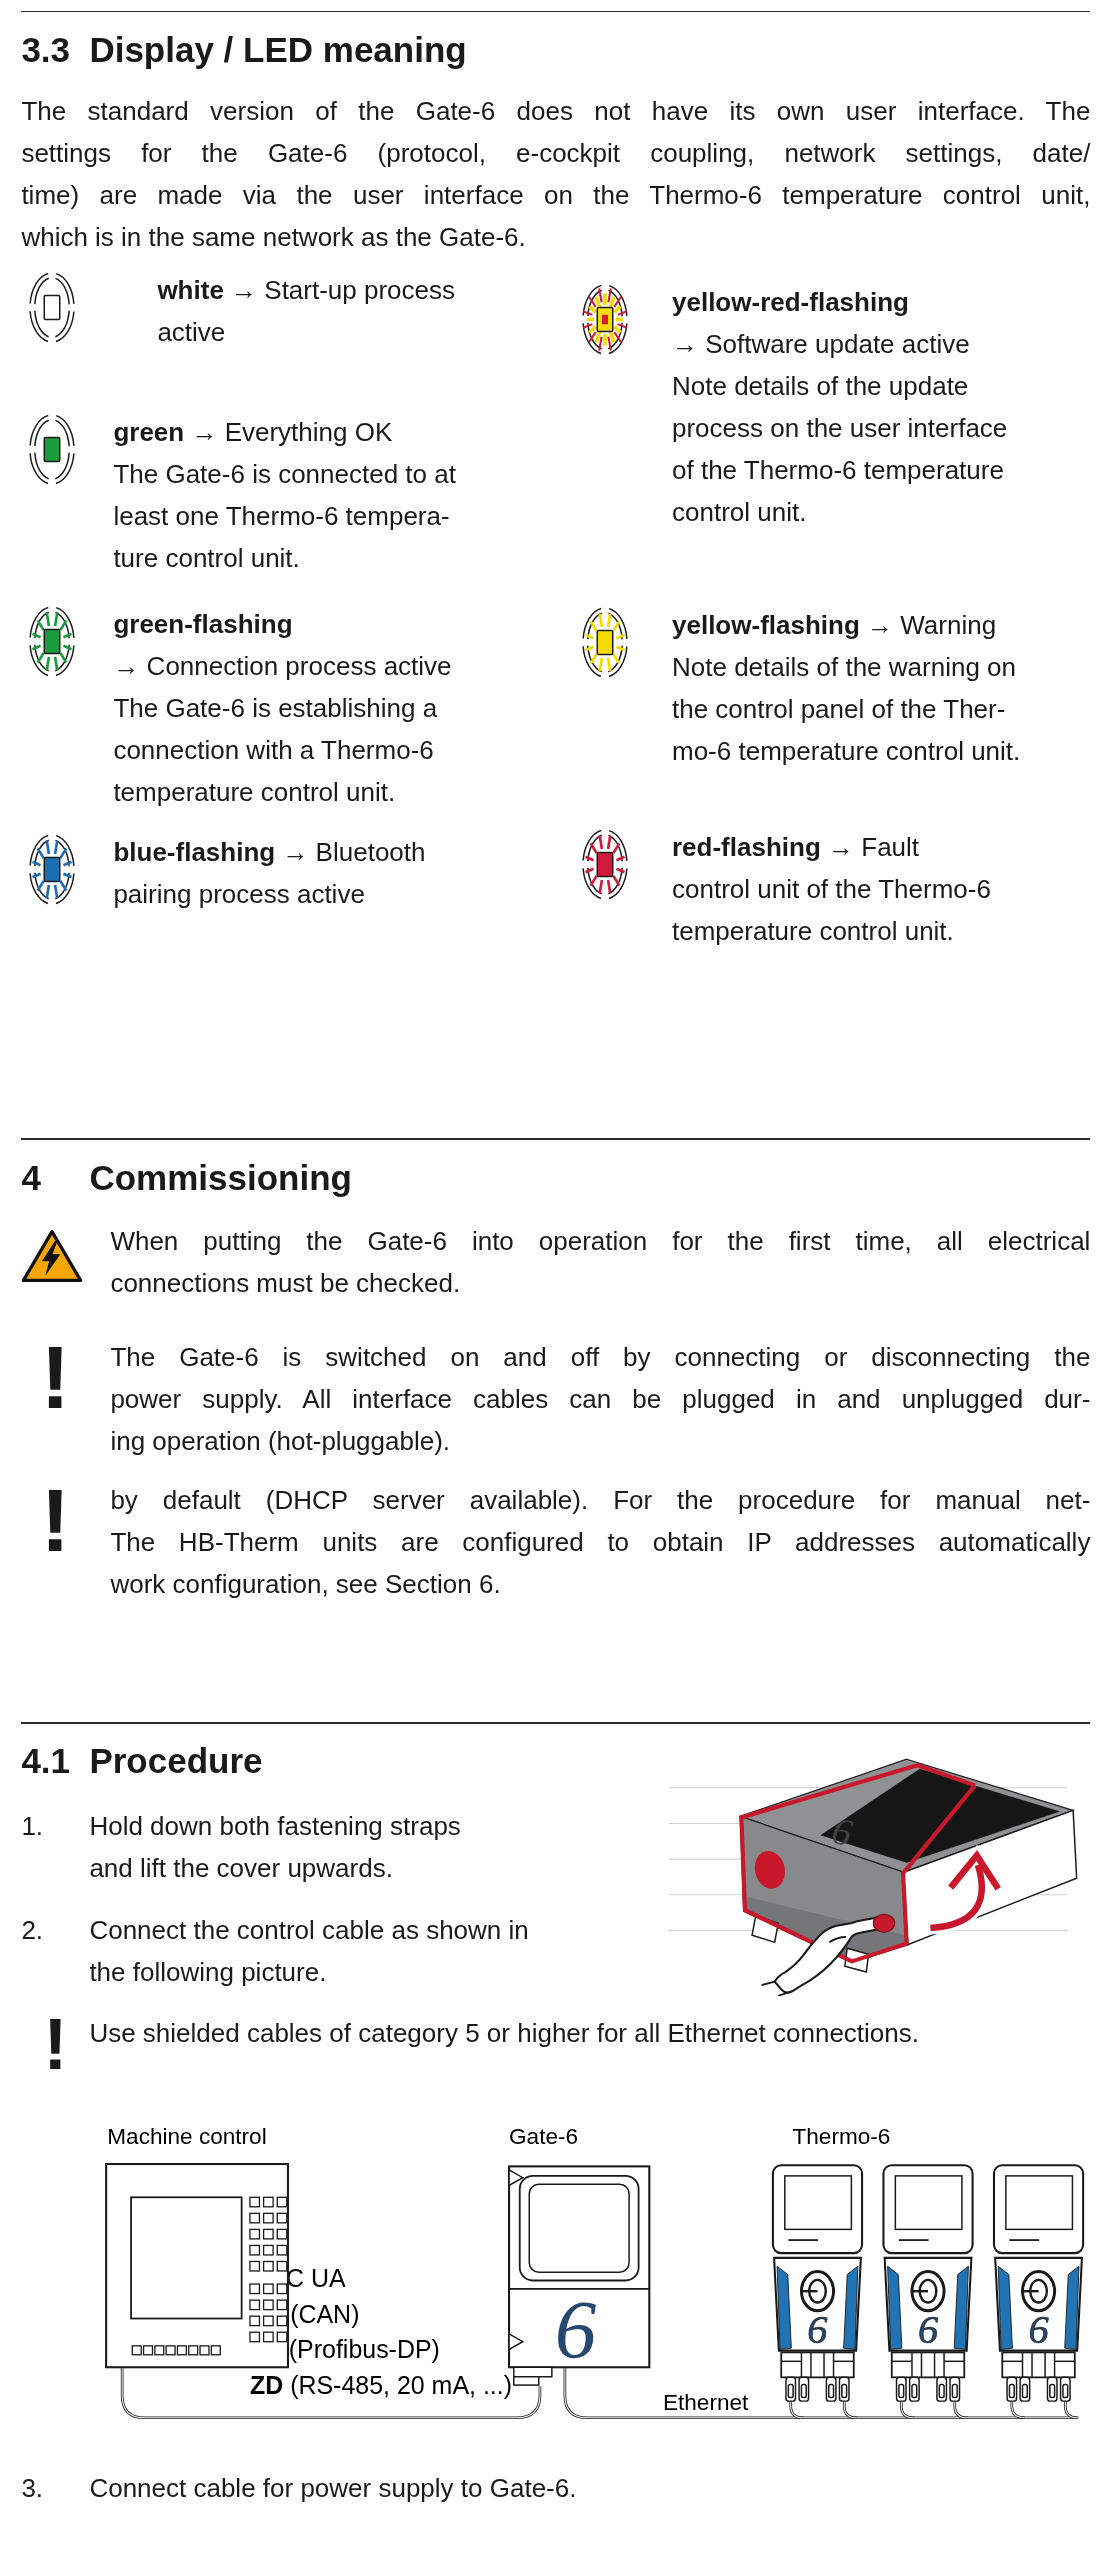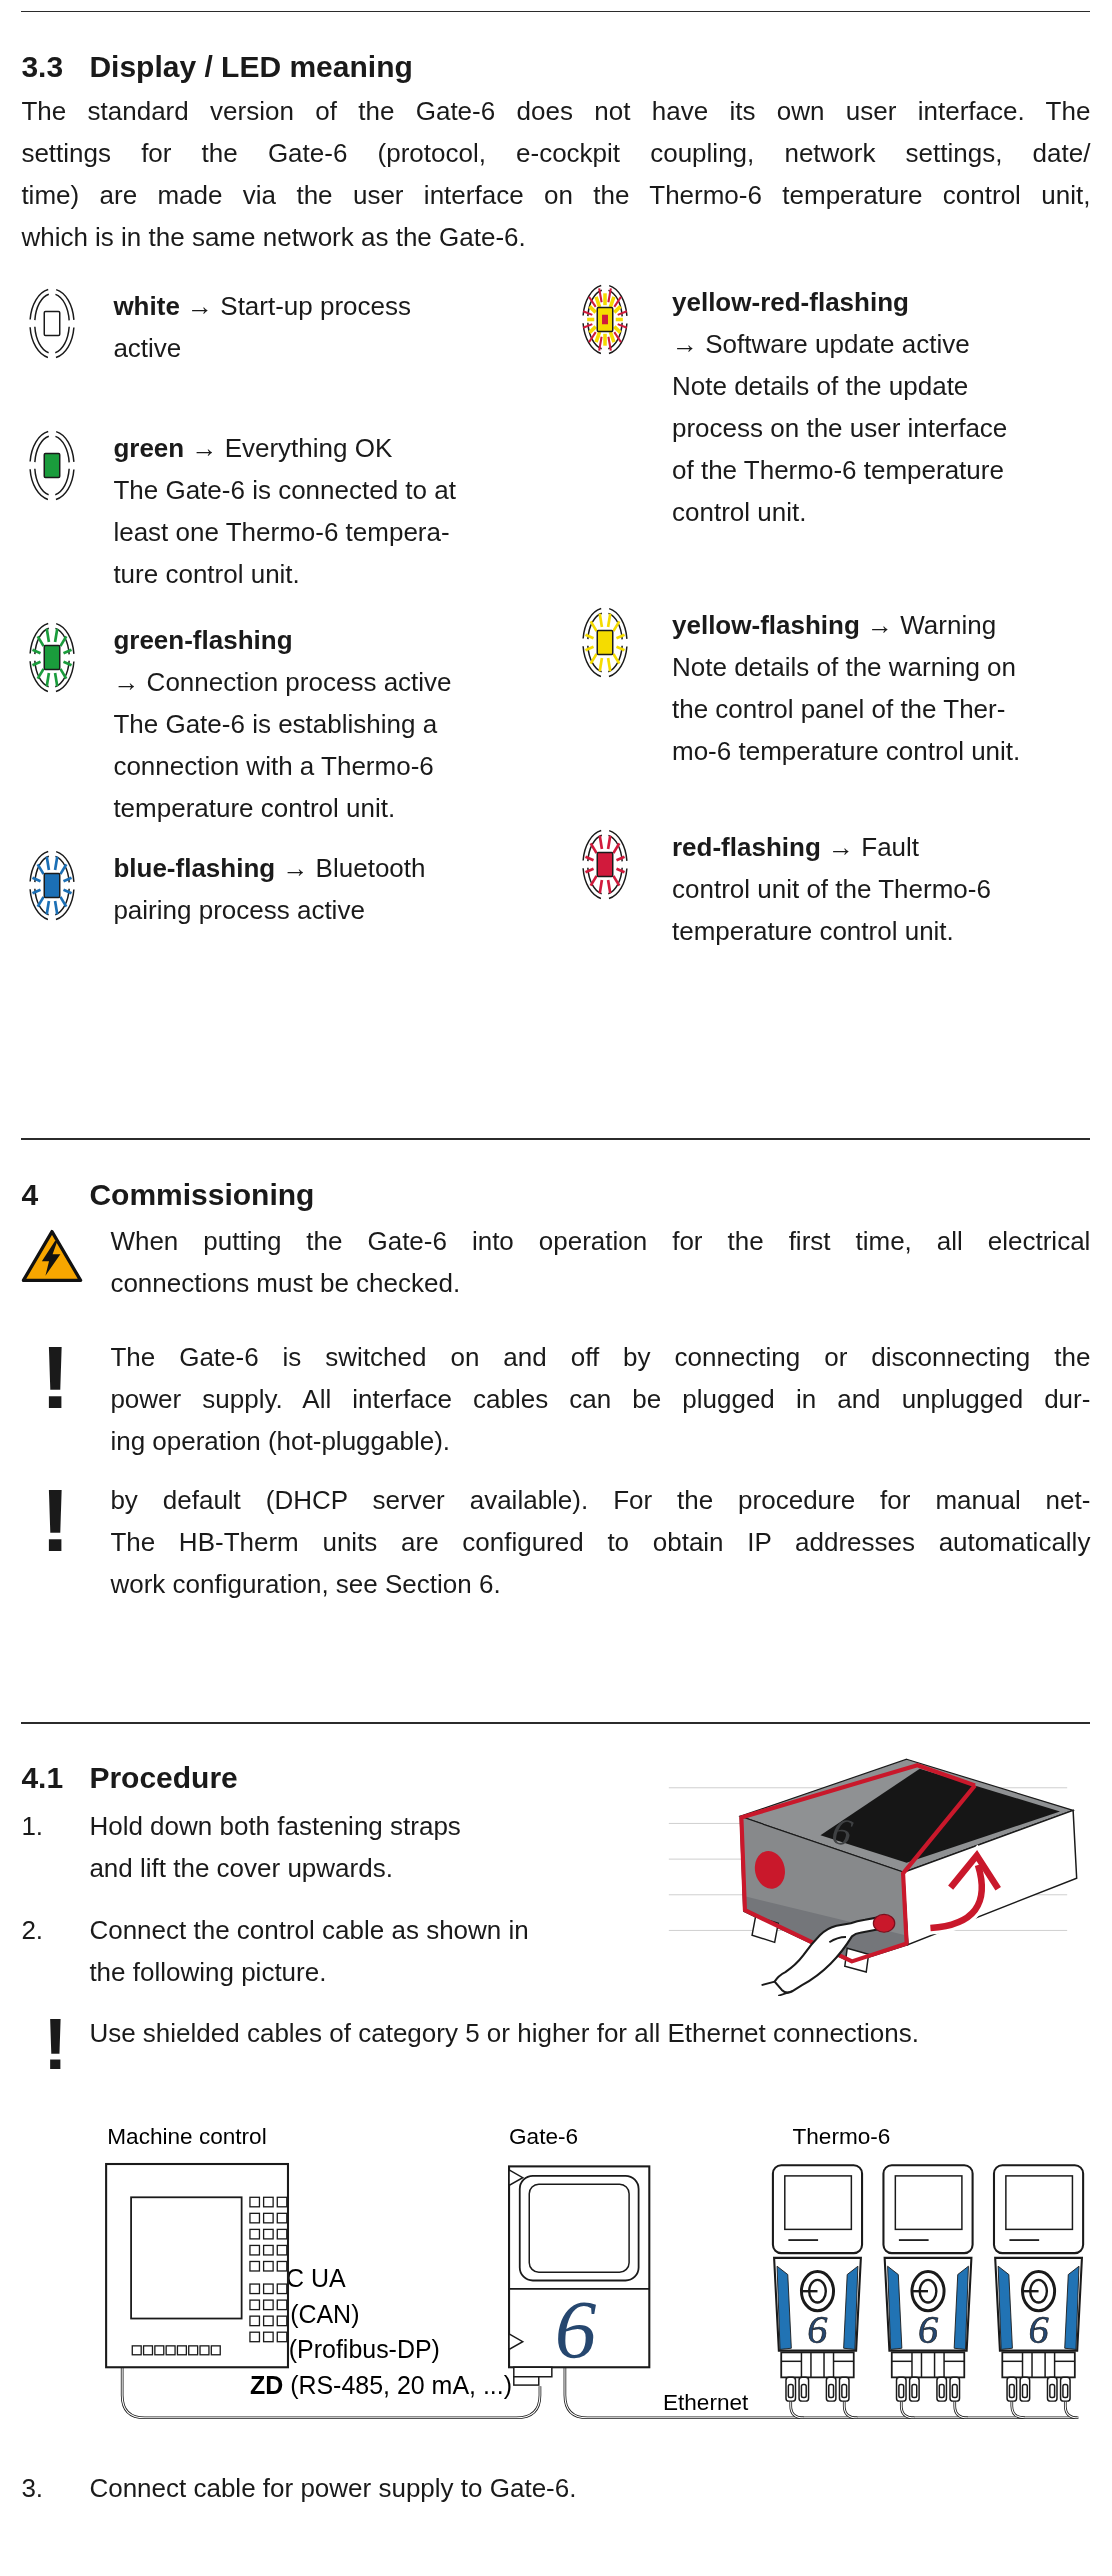--- a/index.html
+++ b/index.html
@@ -2,21 +2,21 @@
 <html style="font-size:9.5px"><head>
 <meta charset="utf-8">
 <style>
   html,body{margin:0;padding:0;background:#ffffff;}
   #page{
     position:relative;width:1112px;height:2576px;background:#ffffff;
     font-family:"Liberation Sans","DejaVu Sans",sans-serif;color:#1a1a1a;overflow:hidden;
   }
   .abs{position:absolute;}
   .rule{position:absolute;left:21.4px;width:1069px;height:1.8px;background:#2b2b2b;}
-  .h-block{position:absolute;left:21.4px;display:flex;font-weight:bold;font-size:30px;line-height:33px;margin-top:17px;}
+  .h-block{position:absolute;left:21.4px;display:flex;font-weight:bold;font-size:35px;line-height:33px;}
   .h-block .num{width:68px;flex:0 0 68px;}
   .body-line{font-size:26px;line-height:42px;white-space:normal;}
   .jline{text-align:justify;text-align-last:justify;}
   .lastline{text-align:left;}
   #intro{position:absolute;left:21.4px;top:90px;width:1069px;}
   
   .led-col{position:absolute;top:269px;}
   #led-left{left:21.4px;width:535px;}
   #led-right{left:580px;width:511px;}
   .led-row{display:flex;align-items:flex-start;}
@@ -53,21 +53,21 @@
   </div>
 
   <div id="intro">
     <div class="body-line jline">The standard version of the Gate-6 does not have its own user interface. The</div>
     <div class="body-line jline">settings for the Gate-6 (protocol, e-cockpit coupling, network settings, date/</div>
     <div class="body-line jline">time) are made via the user interface on the Thermo-6 temperature control unit,</div>
     <div class="body-line lastline">which is in the same network as the Gate-6.</div>
   </div>
 
   <div id="led-left" class="led-col">
-      <div class="led-row" style="margin-top: 16px;">
+      <div class="led-row" style="margin-top: 0px; gap: 44px;">
         <div class="led-iconbox">
           <svg class="led" viewBox="0 0 84 126">
     <ellipse cx="42" cy="63" rx="37" ry="58" fill="none" stroke="#1a1a1a" stroke-width="2.5" pathLength="100" stroke-dasharray="20.5 4.5" stroke-dashoffset="22.75"></ellipse>
     <ellipse cx="42" cy="63" rx="29" ry="50" fill="none" stroke="#1a1a1a" stroke-width="2.5" pathLength="100" stroke-dasharray="20.5 4.5" stroke-dashoffset="22.75"></ellipse>
 
     <rect x="29" y="43" width="26" height="40" rx="2" fill="#ffffff" stroke="#1a1a1a" stroke-width="2.5"></rect>
 
   </svg>
         </div>
                  <div class="led-text">

